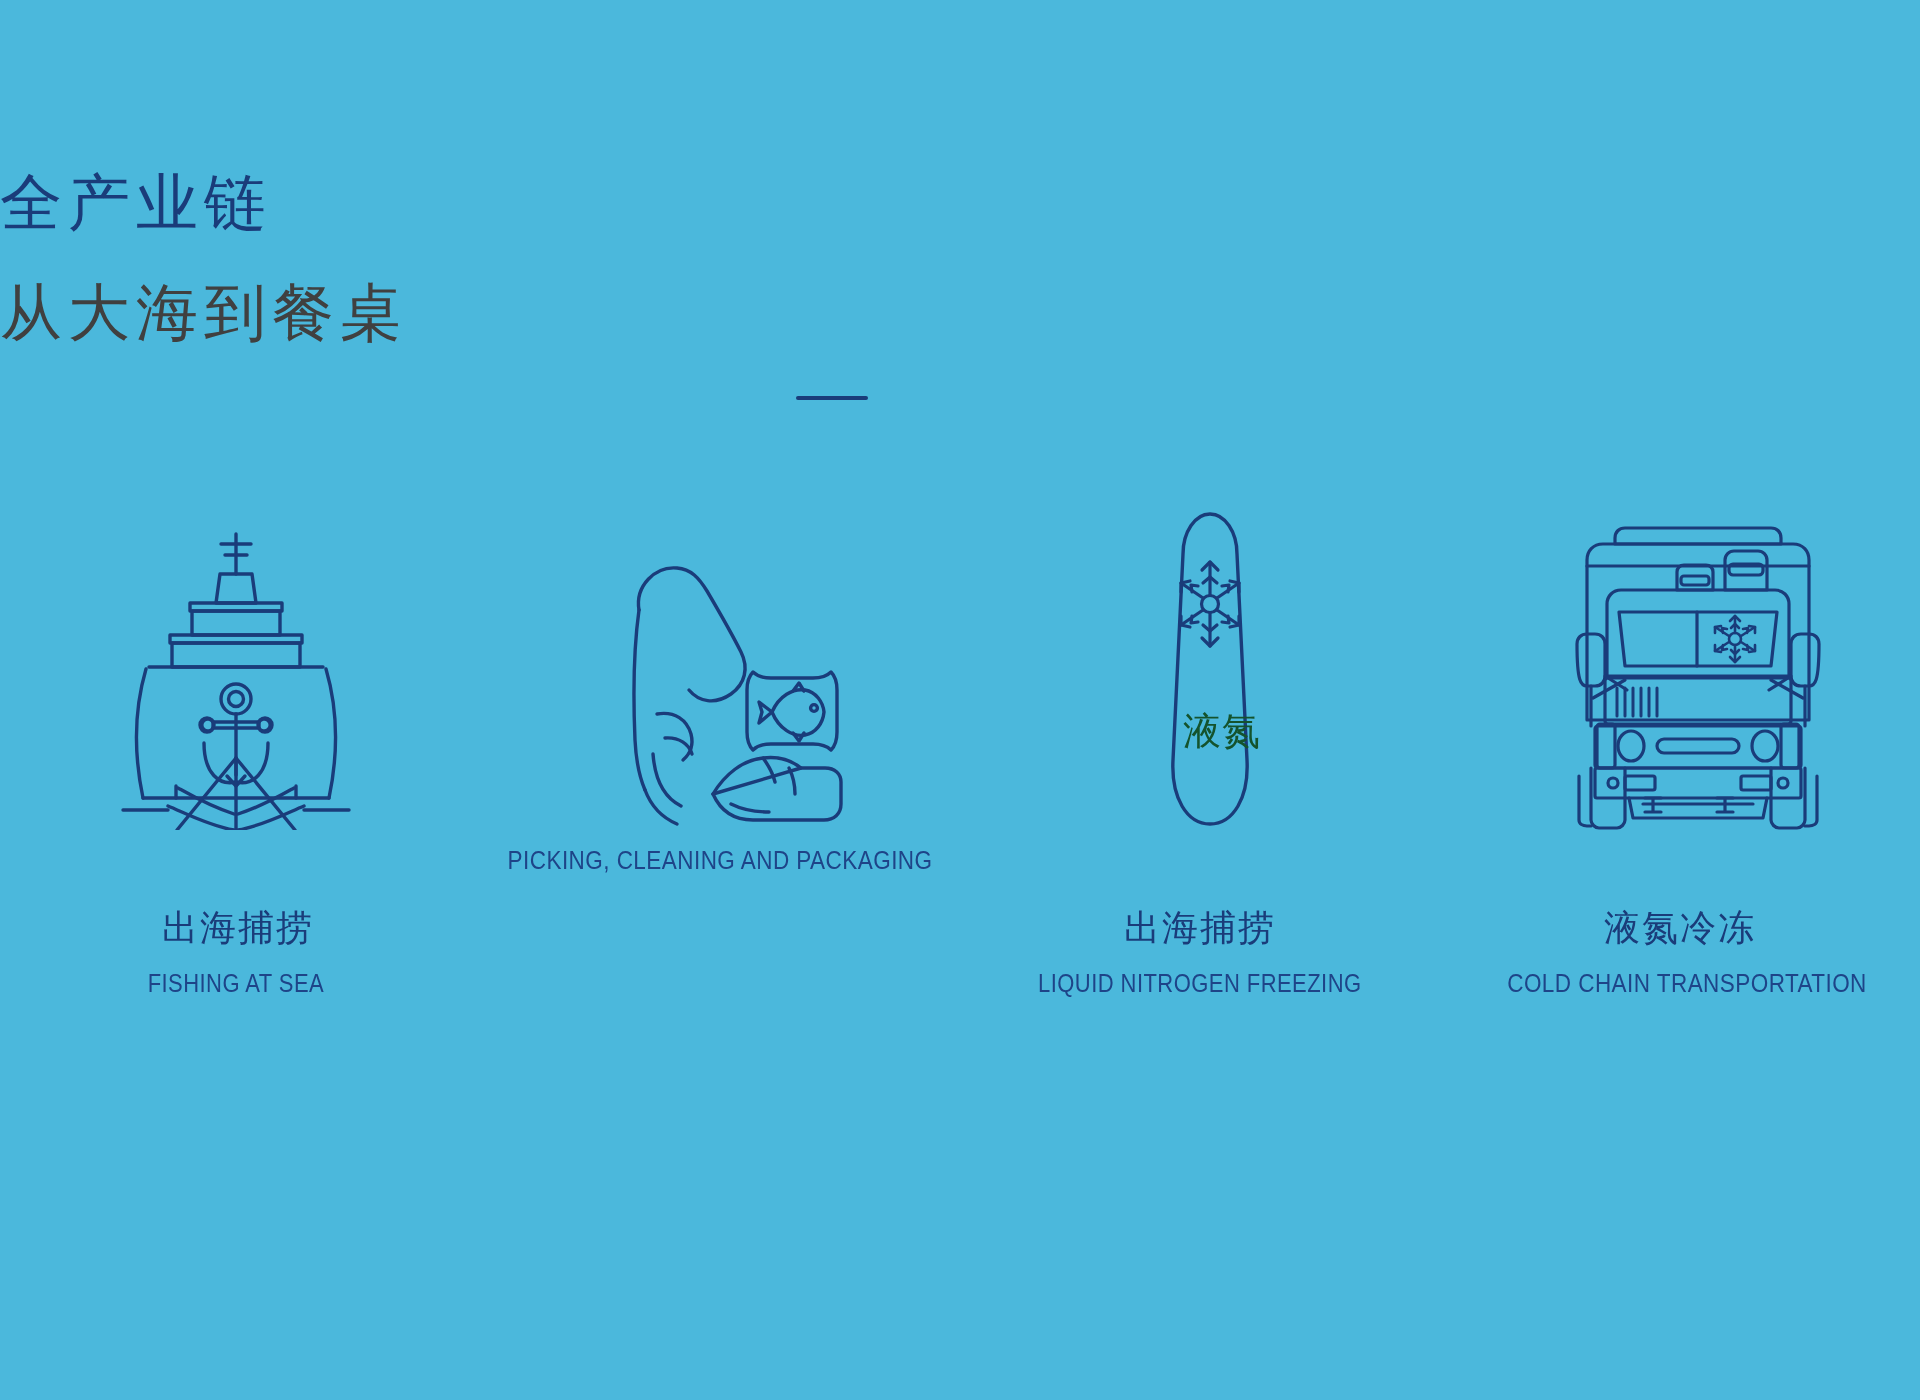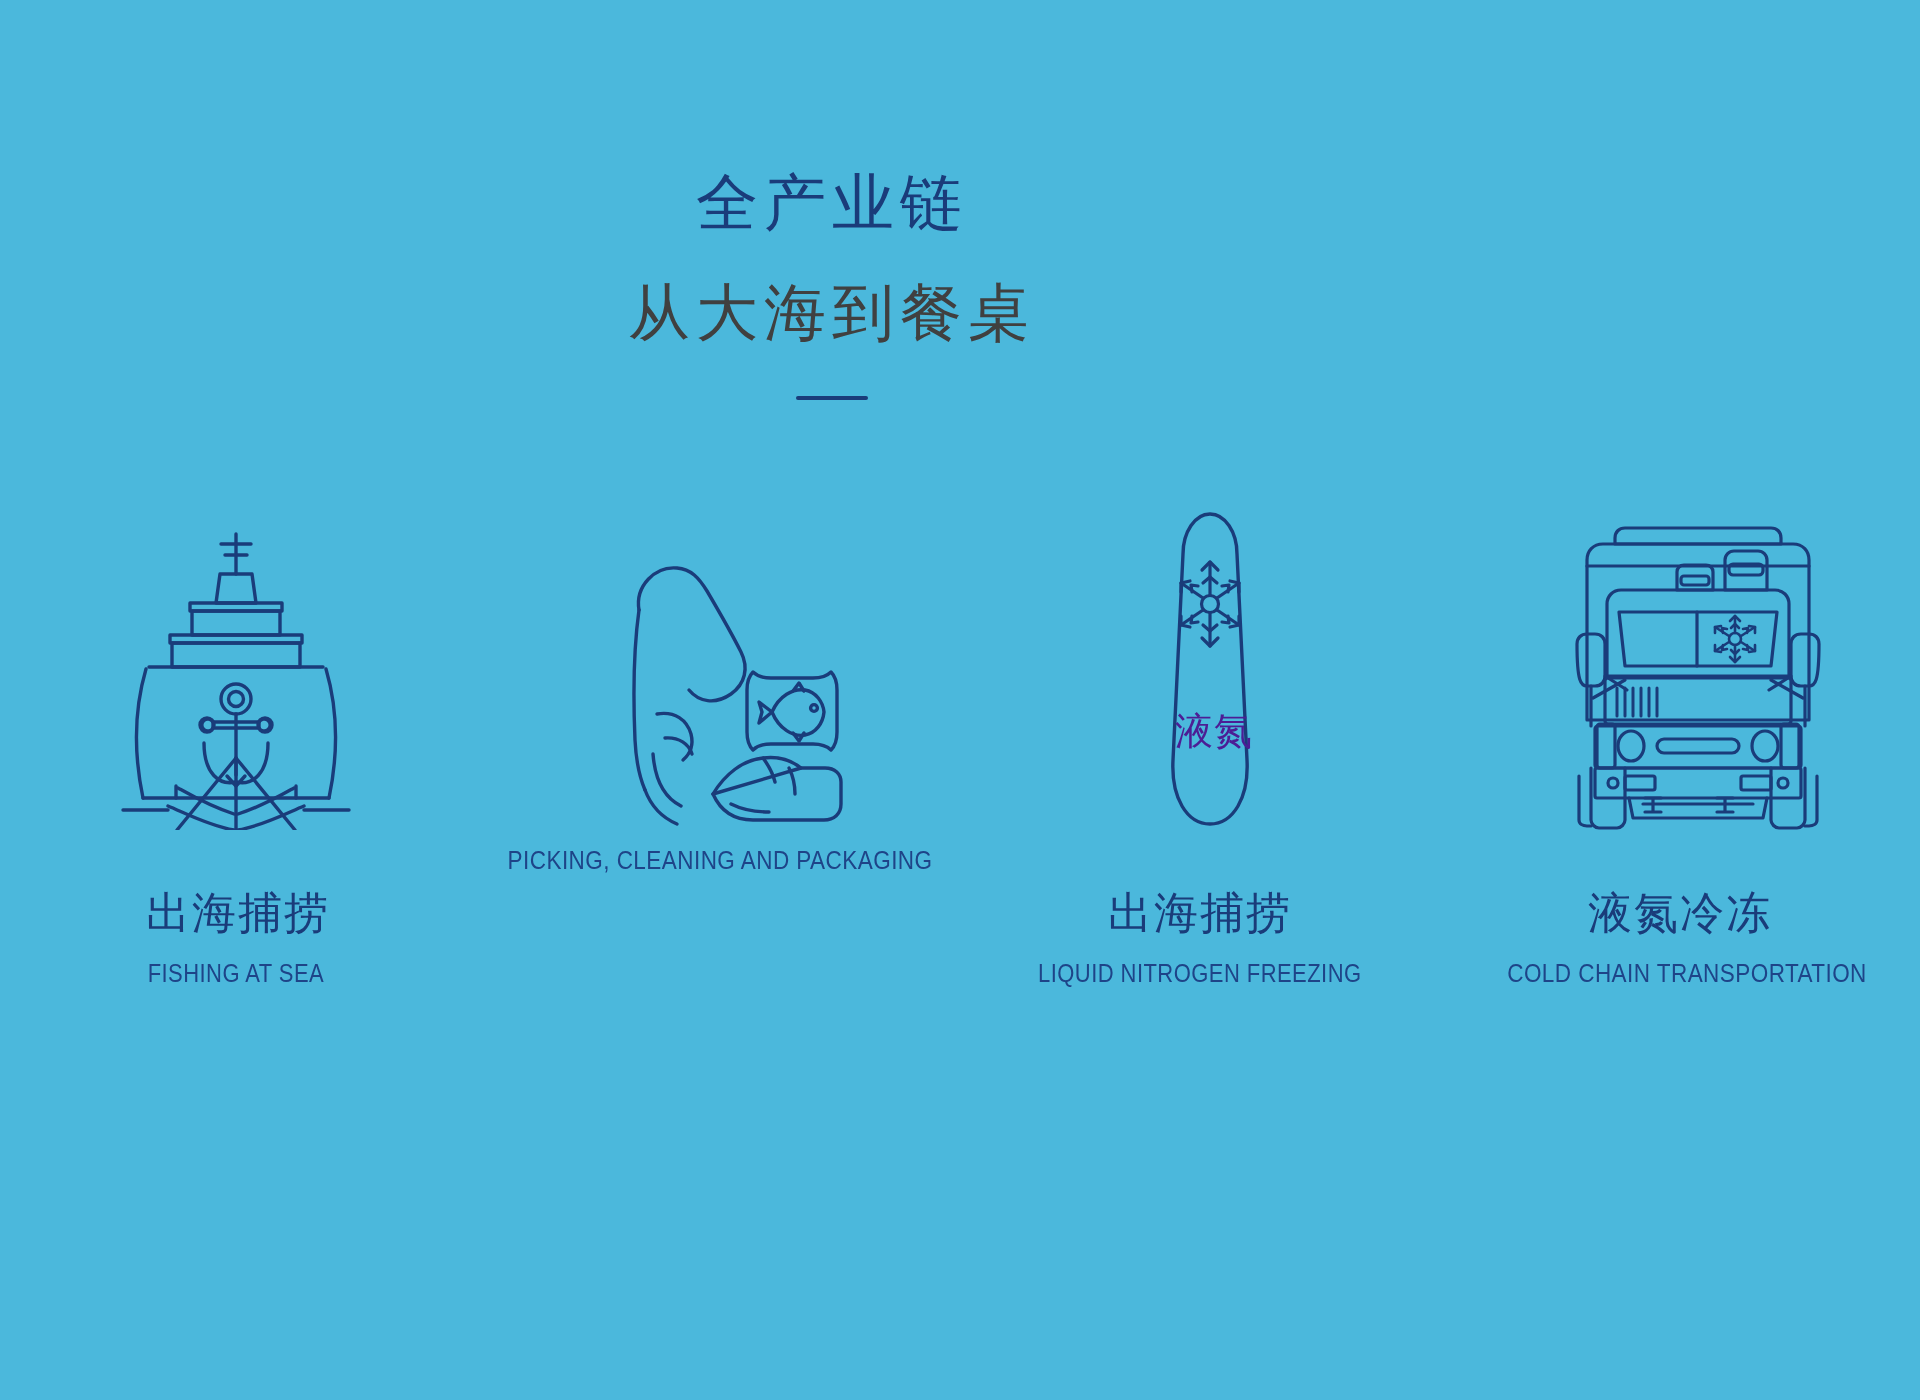--- a/index.html
+++ b/index.html
@@ -14,21 +14,20 @@
     overflow: hidden;
     position: relative;
   }
 
   
   .heading-block {
     position: absolute;
     left: 0;
     top: 0;
     width: 1664px;
-    text-align: center;
   }
   .h-line1 {
     font-family: "Liberation Serif", "DejaVu Serif", serif;
     font-size: 62px;
     line-height: 1;
     color: #1A3C7A;
     letter-spacing: 6px;
     margin-top: 172px;
     font-weight: 400;
   }
@@ -68,24 +67,24 @@
     align-items: center;
   }
   .icon-box {
     height: 330px;
     display: flex;
     align-items: flex-end;
     justify-content: center;
   }
   .label-cn {
     font-family: Liberation Serif, serif;
-    font-size: 44px;
+    font-size: 36px;
     color: #1A3C7A;
     letter-spacing: 2px;
-    margin-top: 54px;
+    margin-top: 74px;
     white-space: nowrap;
   }
   .label-en {
     font-family: "Liberation Sans", "DejaVu Sans", sans-serif;
     font-size: 25px;
     color: #1E4488;
     letter-spacing: 0.5px;
     margin-top: 16px;
     transform: scaleX(0.88);
     white-space: nowrap;
@@ -248,23 +247,23 @@
             <path d="M83 106 L84 113 L77 112"></path>
 
             <line x1="36" y1="115" x2="58" y2="100"></line>
             <line x1="72" y1="88" x2="94" y2="73"></line>
             <path d="M36 106 L36 115 L45 117"></path>
             <path d="M94 82 L94 73 L85 71"></path>
             <path d="M47 106 L46 113 L53 112"></path>
             <path d="M83 82 L84 75 L77 76"></path>
           </g>
         </svg>
-        <span style="position:absolute; left:4px; top:196px; width:130px; text-align:center;
+        <span style="position:absolute; left:12px; top:196px; width:130px; text-align:center;
                      font-family:'Liberation Sans','DejaVu Sans',sans-serif;
-                     font-size:38px; color:#4c1d95; letter-spacing:1px;">液氮</span>
+                     font-size:38px; color:#14532d; letter-spacing:1px;">液氮</span>
       </span>
     </div>
     <div class="label-cn">出海捕捞</div>
     <div class="label-en">LIQUID NITROGEN FREEZING</div>
   </div>
 
   <div class="step step-4">
     <div class="icon-box">
       <span>
         <svg width="250" height="310" viewBox="0 0 250 310" fill="none" stroke="#1A3C7A" stroke-width="3.2" stroke-linecap="round" stroke-linejoin="round">

